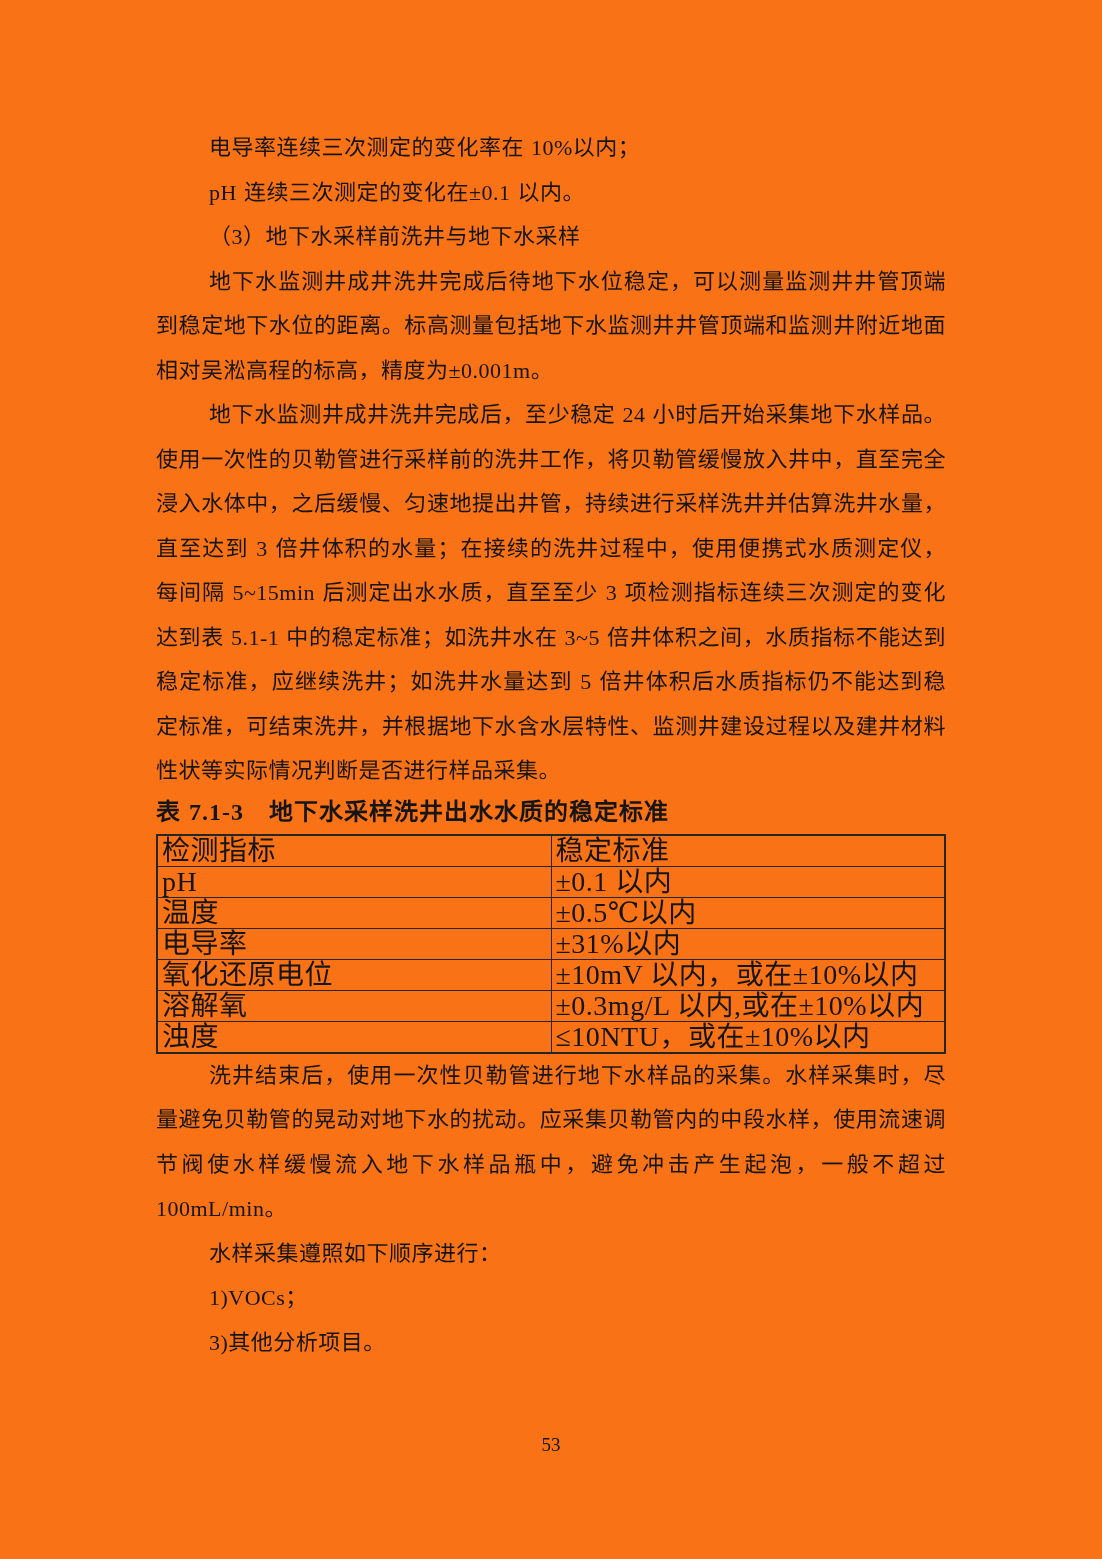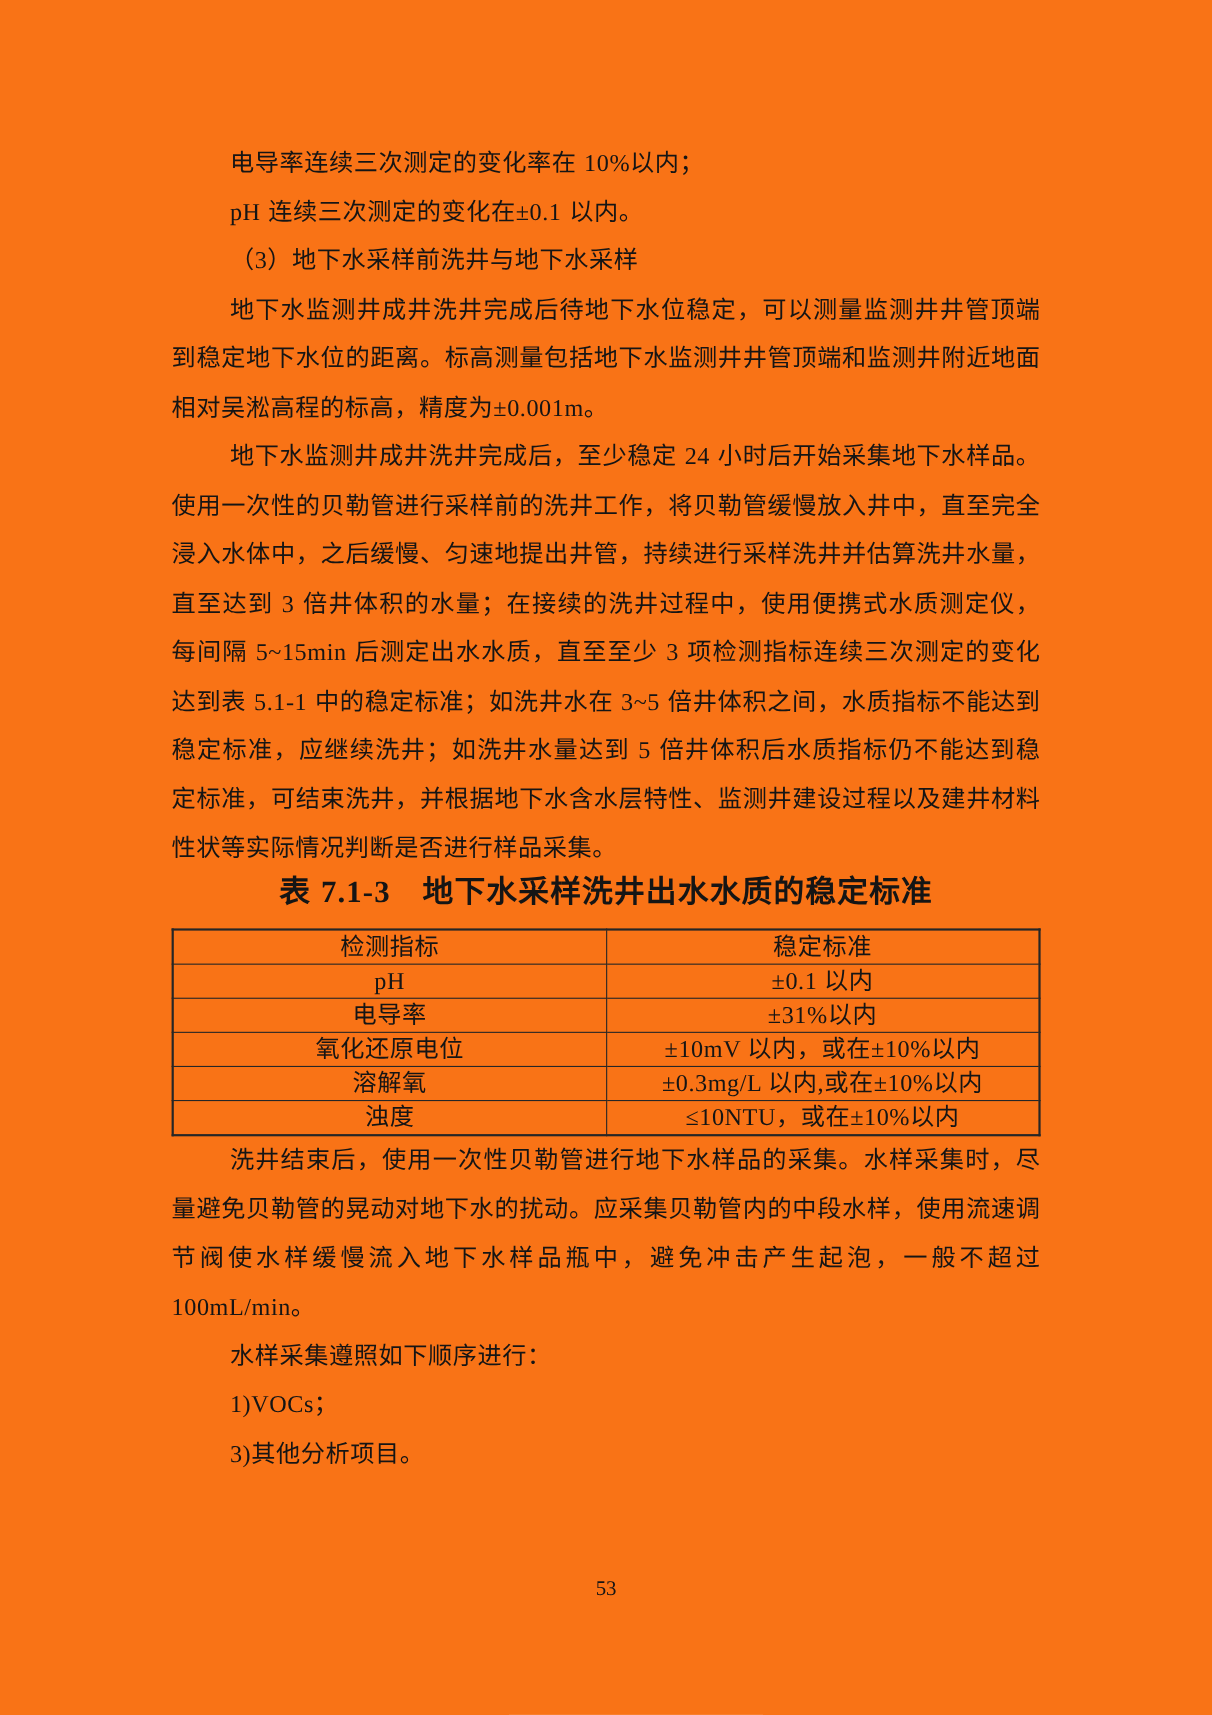--- a/index.html
+++ b/index.html
@@ -25,41 +25,40 @@
   .para {
     margin: 0;
     font-size: 22px;
     line-height: 44.5px;
     text-align: justify;
     text-indent: 53px;
     letter-spacing: 0.5px;
     word-spacing: 1px;
   }
   .table-title {
-    margin: 2px 0 16px 0;
-    font-size: 28px;
+    margin: 2px 0 6px 0;
+    font-size: 24px;
     font-weight: 700;
     line-height: 32px;
-    text-align: center;
     text-indent: 0;
     letter-spacing: 1px;
   }
   table.std-table {
     width: 100%;
     border-collapse: collapse;
     table-layout: fixed;
     border: 2px solid #262626;
   }
   table.std-table td {
     border: 1px solid #262626;
     height: 30px;
     padding: 0 4px;
-    text-align: center;
+    text-align: left;
     vertical-align: middle;
-    font-size: 22px;
+    font-size: 28px;
     line-height: 28px;
     letter-spacing: 0.5px;
   }
   .page-number {
     position: absolute;
     top: 1433px;
     left: 0;
     width: 100%;
     text-align: center;
     font-size: 19px;
@@ -85,20 +84,24 @@
       <tbody>
         <tr>
           <td>检测指标</td>
           <td>稳定标准</td>
         </tr>
         <tr>
           <td>pH</td>
           <td>±0.1 以内</td>
         </tr>
         <tr>
+          <td>温度</td>
+          <td>±0.5℃以内</td>
+        </tr>
+        <tr>
           <td>电导率</td>
           <td>±31%以内</td>
         </tr>
         <tr>
           <td>氧化还原电位</td>
           <td>±10mV 以内，或在±10%以内</td>
         </tr>
         <tr>
           <td>溶解氧</td>
           <td>±0.3mg/L 以内,或在±10%以内</td>

